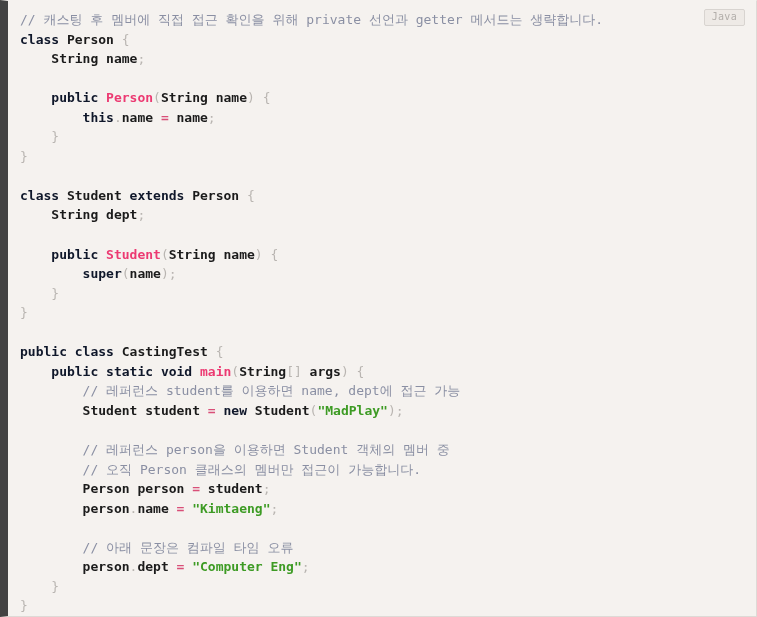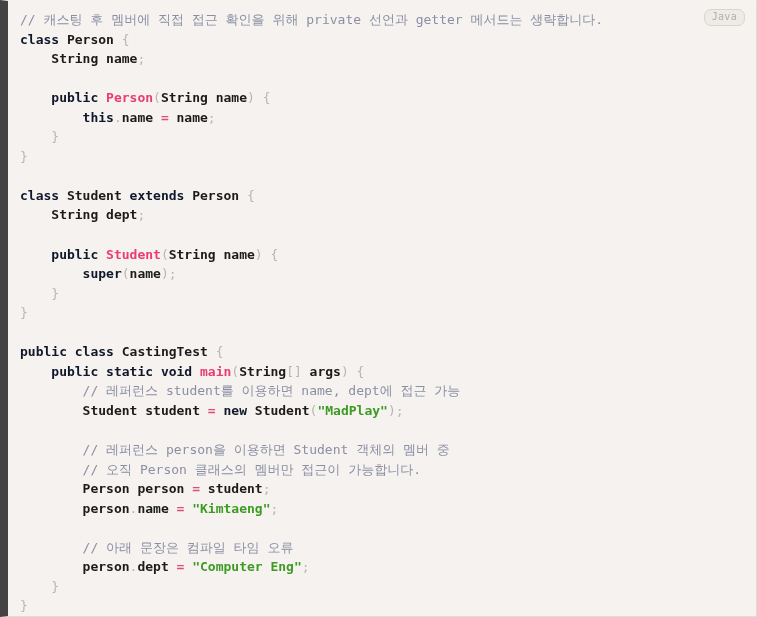--- a/index.html
+++ b/index.html
@@ -42,21 +42,21 @@
 
   
   #lang-badge {
     position: absolute;
     top: 8px;
     right: 11px;
     z-index: 5;
     display: block;
     padding: 1px 7px 2px 7px;
     border: 1px solid #d8d4d0;
-    border-radius: 7px;
+    border-radius: 2px;
     background: #eeeae6;
     color: #b2aeaa;
     font-family: "DejaVu Sans Mono", "Liberation Mono", monospace;
     font-size: 10px;
     line-height: 12px;
     letter-spacing: .3px;
     user-select: none;
   }
 
   

